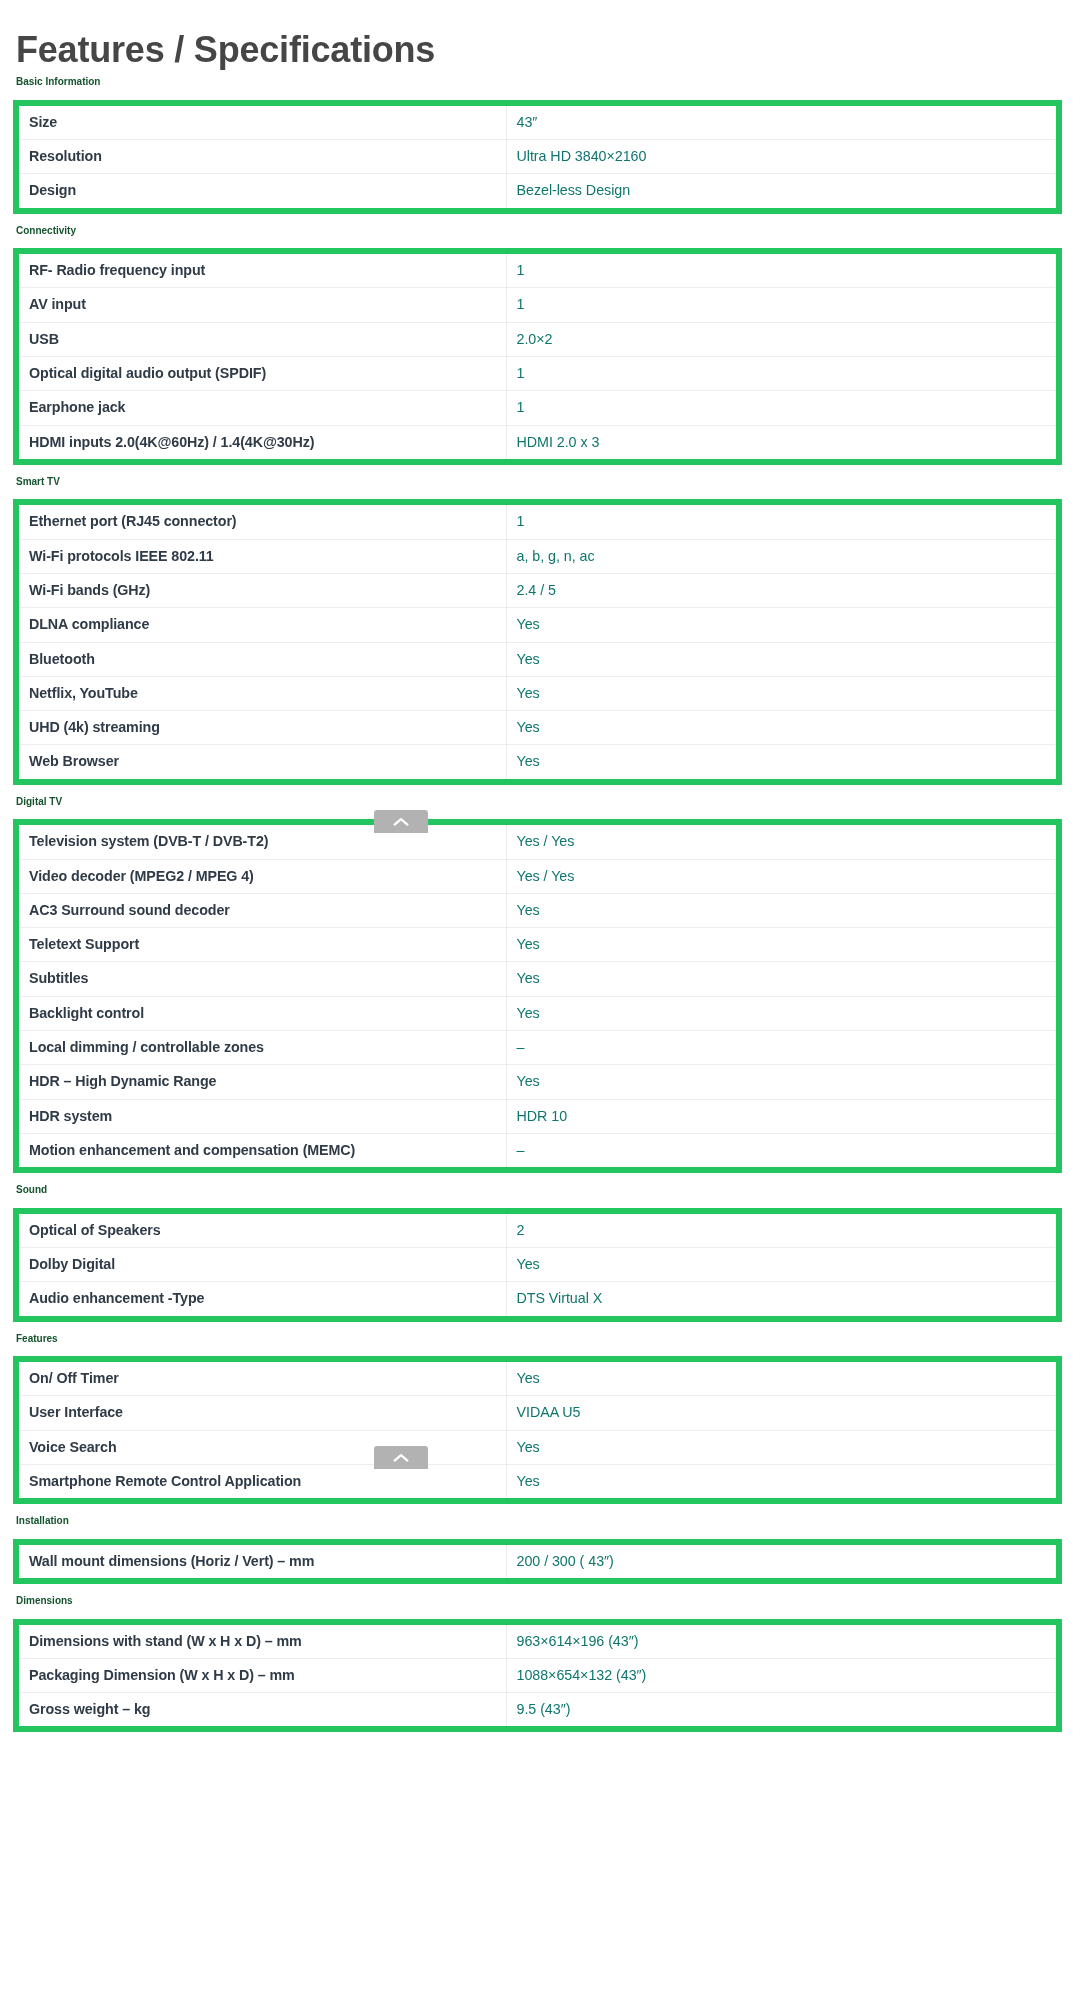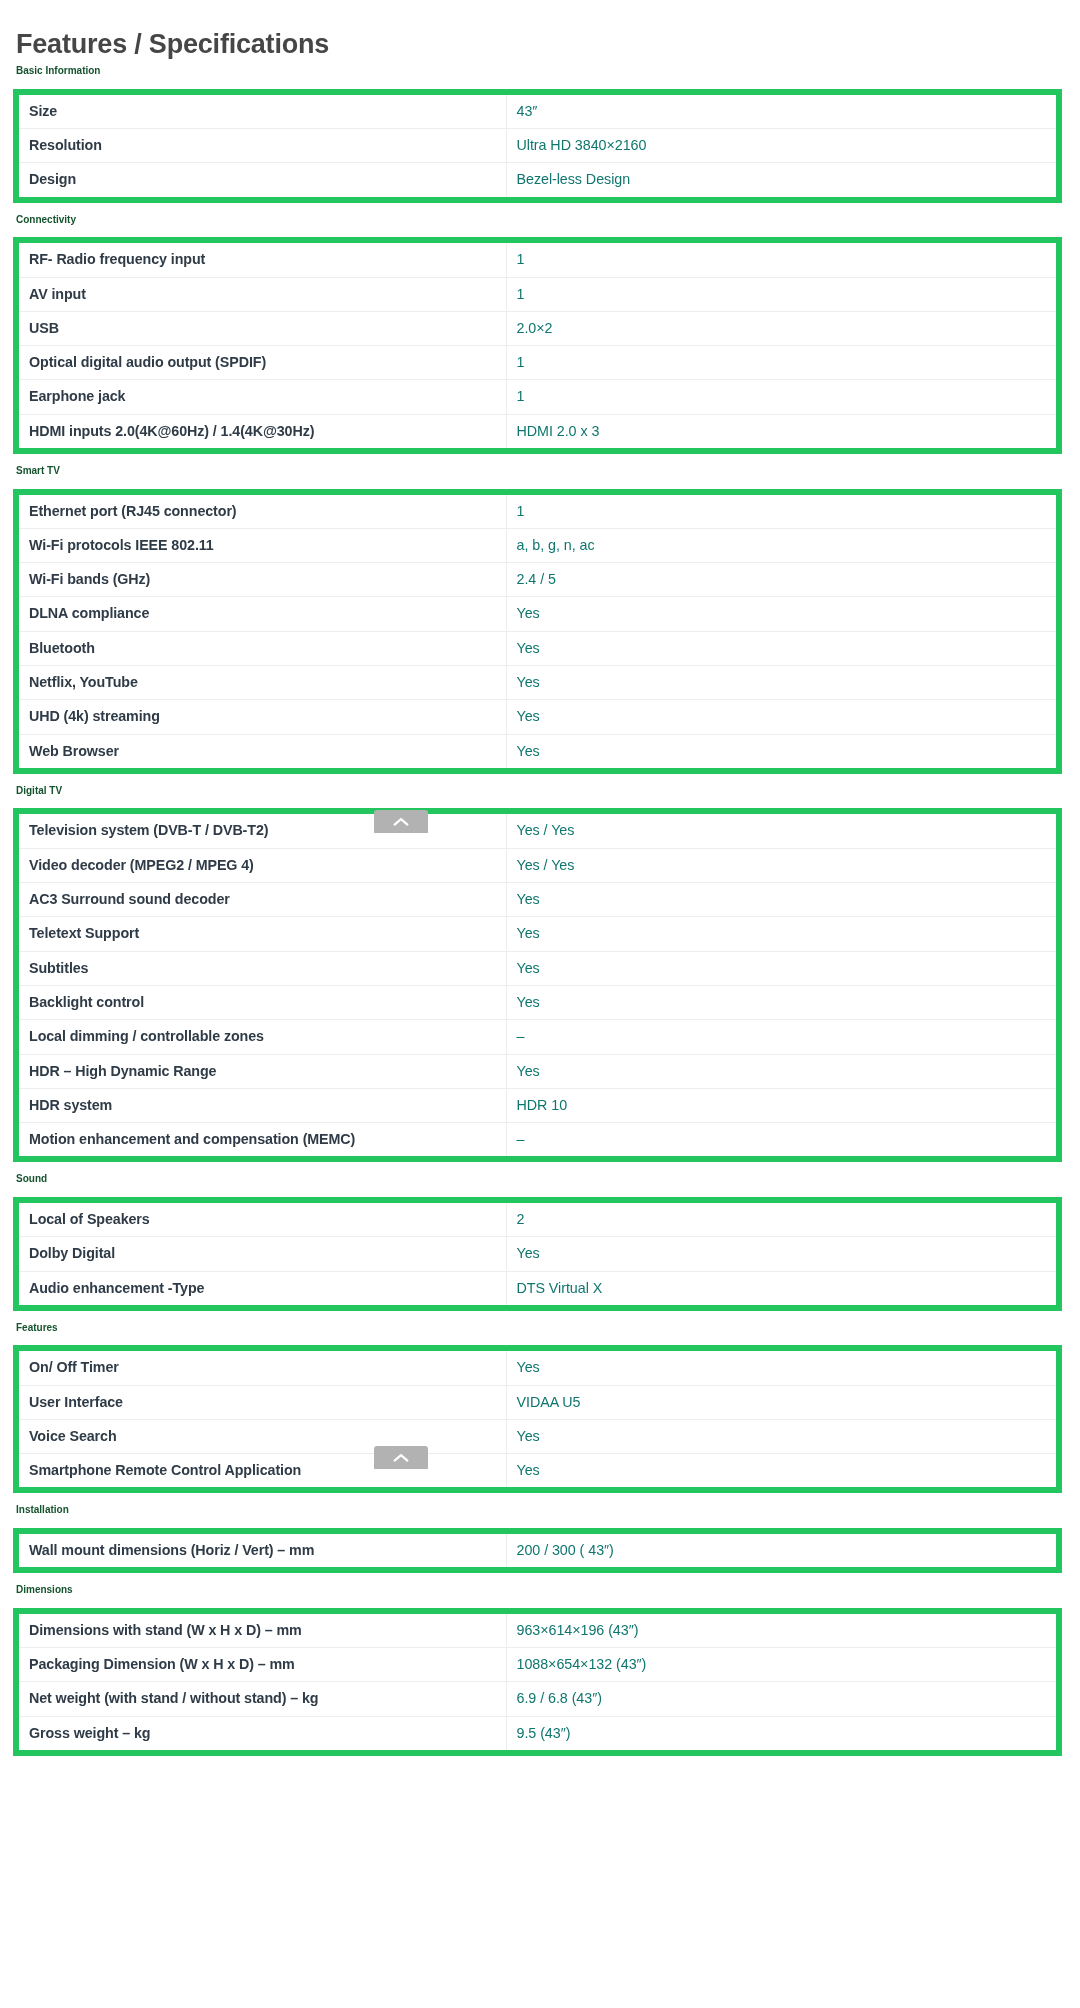--- a/index.html
+++ b/index.html
@@ -15,21 +15,21 @@
     color: #3d3d3d;
     position: relative;
     overflow: hidden;
   }
   .page {
     position: relative;
     width: 1080px;
     padding: 0 13px;
   }
   .page-title {
-    font-size: 27px;
+    font-size: 36px;
     font-weight: bold;
     color: #464646;
     letter-spacing: -0.2px;
     margin: 0;
     padding: 28px 0 0 3px;
     line-height: 1.2;
   }
   .section-label {
     font-size: 10px;
     font-weight: bold;
@@ -210,21 +210,21 @@
           <tr>
             <td class="spec-name">Motion enhancement and compensation (MEMC)</td>
             <td class="spec-value">–</td>
           </tr>
         </tbody>
       </table>
       <div class="section-label">Sound</div>
       <table class="spec-table">
         <tbody>
           <tr>
-            <td class="spec-name">Local of Speakers</td>
+            <td class="spec-name">Optical of Speakers</td>
             <td class="spec-value">2</td>
           </tr>
           <tr>
             <td class="spec-name">Dolby Digital</td>
             <td class="spec-value">Yes</td>
           </tr>
           <tr>
             <td class="spec-name">Audio enhancement -Type</td>
             <td class="spec-value">DTS Virtual X</td>
           </tr>
@@ -263,24 +263,20 @@
       <div class="section-label">Dimensions</div>
       <table class="spec-table">
         <tbody>
           <tr>
             <td class="spec-name">Dimensions with stand (W x H x D) – mm</td>
             <td class="spec-value">963×614×196 (43″)</td>
           </tr>
           <tr>
             <td class="spec-name">Packaging Dimension (W x H x D) – mm</td>
             <td class="spec-value">1088×654×132 (43″)</td>
-          </tr>
-          <tr>
-            <td class="spec-name">Net weight (with stand / without stand) – kg</td>
-            <td class="spec-value">6.9 / 6.8 (43″)</td>
           </tr>
           <tr>
             <td class="spec-name">Gross weight – kg</td>
             <td class="spec-value">9.5 (43″)</td>
           </tr>
         </tbody>
       </table>
     </div>
 </div>
 

